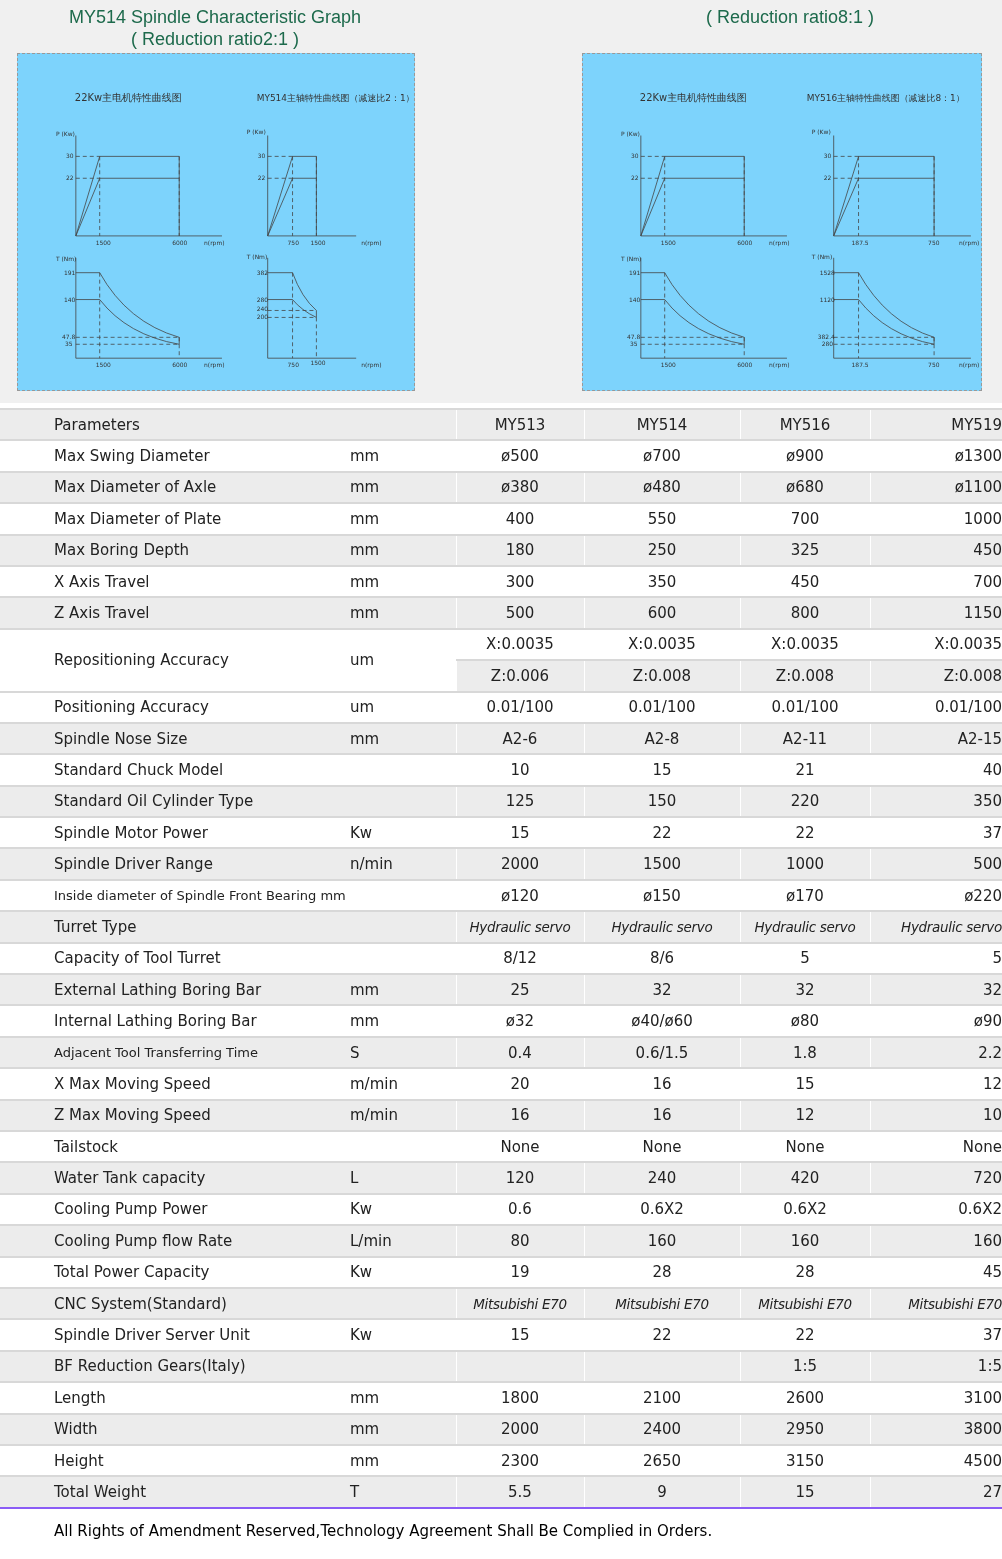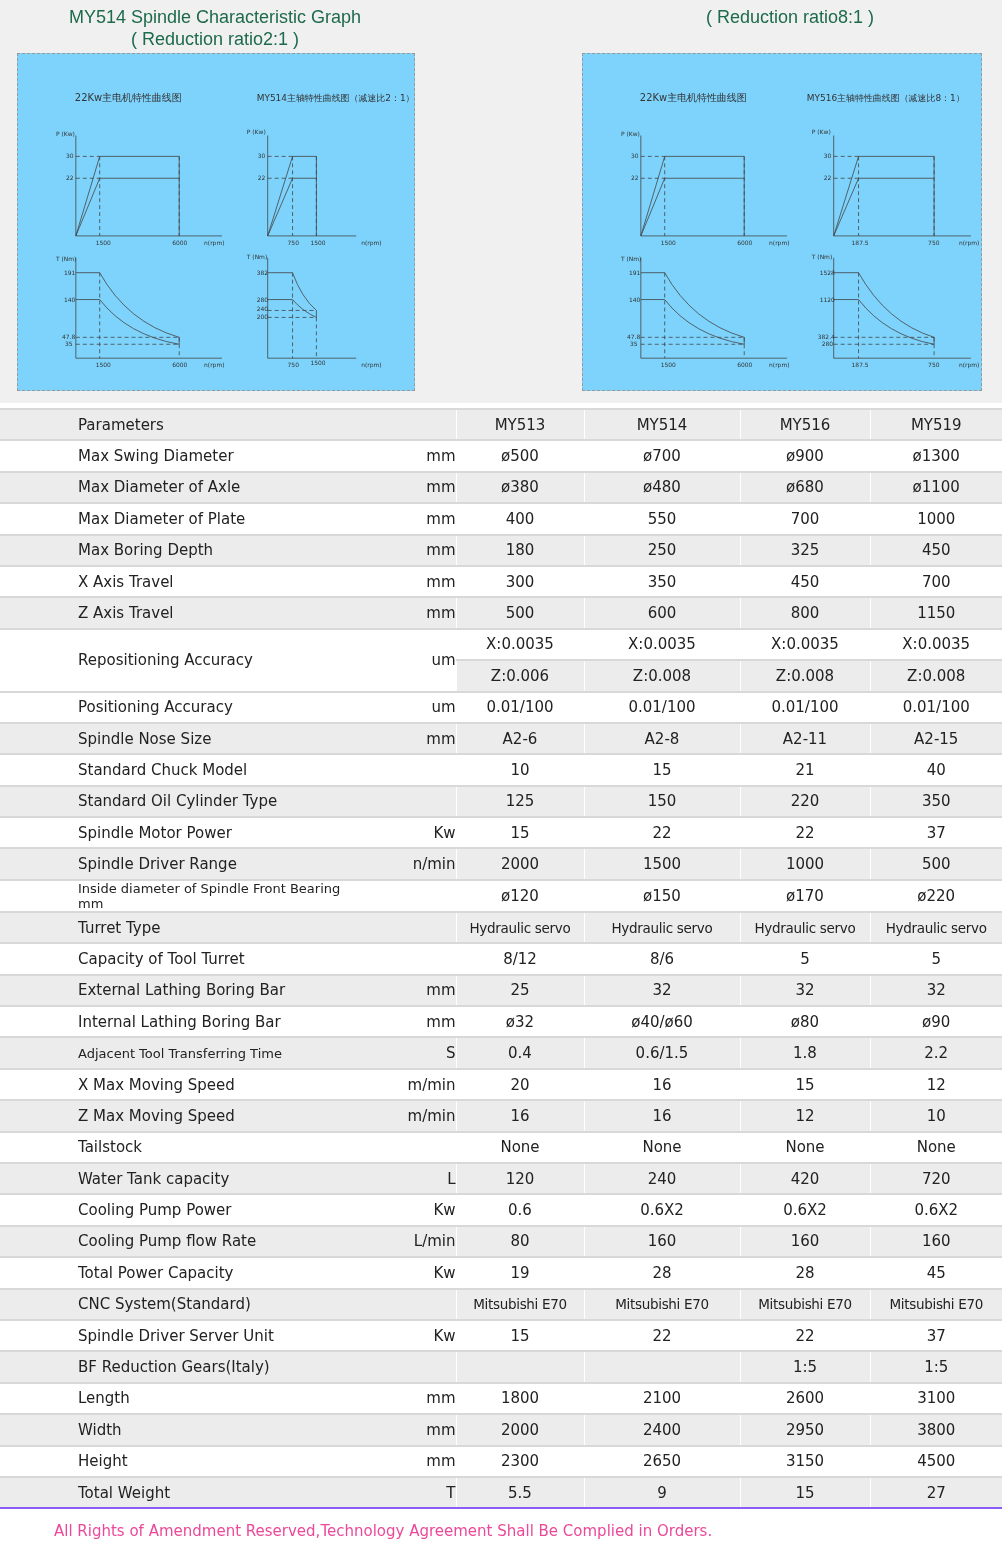--- a/index.html
+++ b/index.html
@@ -4,31 +4,31 @@
 <style>
   * { box-sizing: border-box; margin: 0; padding: 0; }
   body { width: 1002px; height: 1559px; background: #ffffff; font-family: "Liberation Sans", sans-serif; color: #222; overflow: hidden; position: relative; }
   .top { position: absolute; left: 0; top: 0; width: 1002px; height: 403px; background: #f0f0f0; }
   .graph-title { position: absolute; text-align: center; color: #1d6a4c; font-size: 18px; line-height: 22px; font-family: "Liberation Sans", sans-serif; }
   .graph-box { position: absolute; background: #7dd3fc; border: 1px dashed #999; }
   .graph-box svg { width: 100%; height: 100%; display: block; }
   table.spec { position: absolute; left: 0; top: 408px; width: 1002px; border-collapse: collapse; font-family: "DejaVu Sans", sans-serif; font-size: 15px; }
   table.spec td { height: 31.4px; border-top: 2px solid #d8d8d8; padding: 0; vertical-align: middle; }
   table.spec tr.shade td { background: #ececec; }
-  table.spec td.param { padding-left: 78px; width: 350px; text-align: left; }
-  table.spec td.unit { width: 106px; text-align: right; }
+  table.spec td.param { padding-left: 54px; width: 350px; text-align: left; }
+  table.spec td.unit { width: 106px; text-align: left; }
   table.spec td.val { text-align: center; border-left: 1px solid #fff; }
   table.spec td.c1 { width: 128px; }
   table.spec td.c2 { width: 156px; }
   table.spec td.c3 { width: 130px; }
-  table.spec td.c4 { width: 132px; }
+  table.spec td.c4 { width: 132px; text-align: right; }
   table.spec td.small { font-size: 13px; }
-  table.spec td.narrow { font-size: 13.5px; letter-spacing: -0.3px; }
+  table.spec td.narrow { font-size: 13.5px; letter-spacing: -0.3px; font-style: italic; }
   table.spec tr.last td { border-bottom: 2px solid #8b5cf6; }
-  .footer { position: absolute; left: 54px; top: 1522px; font-family: "DejaVu Sans", sans-serif; font-size: 15px; color: #ec4899; }
+  .footer { position: absolute; left: 54px; top: 1522px; font-family: "DejaVu Sans", sans-serif; font-size: 15px; color: #000000; }
   svg text { font-family: "DejaVu Sans", sans-serif; }
 </style>
 </head>
 <body>
 
 <div class="top"></div>
 
 <div class="graph-title" style="left:15px;top:6px;width:400px;">
   <div>MY514 Spindle Characteristic  Graph</div>
   <div>( Reduction ratio2:1 )</div>

